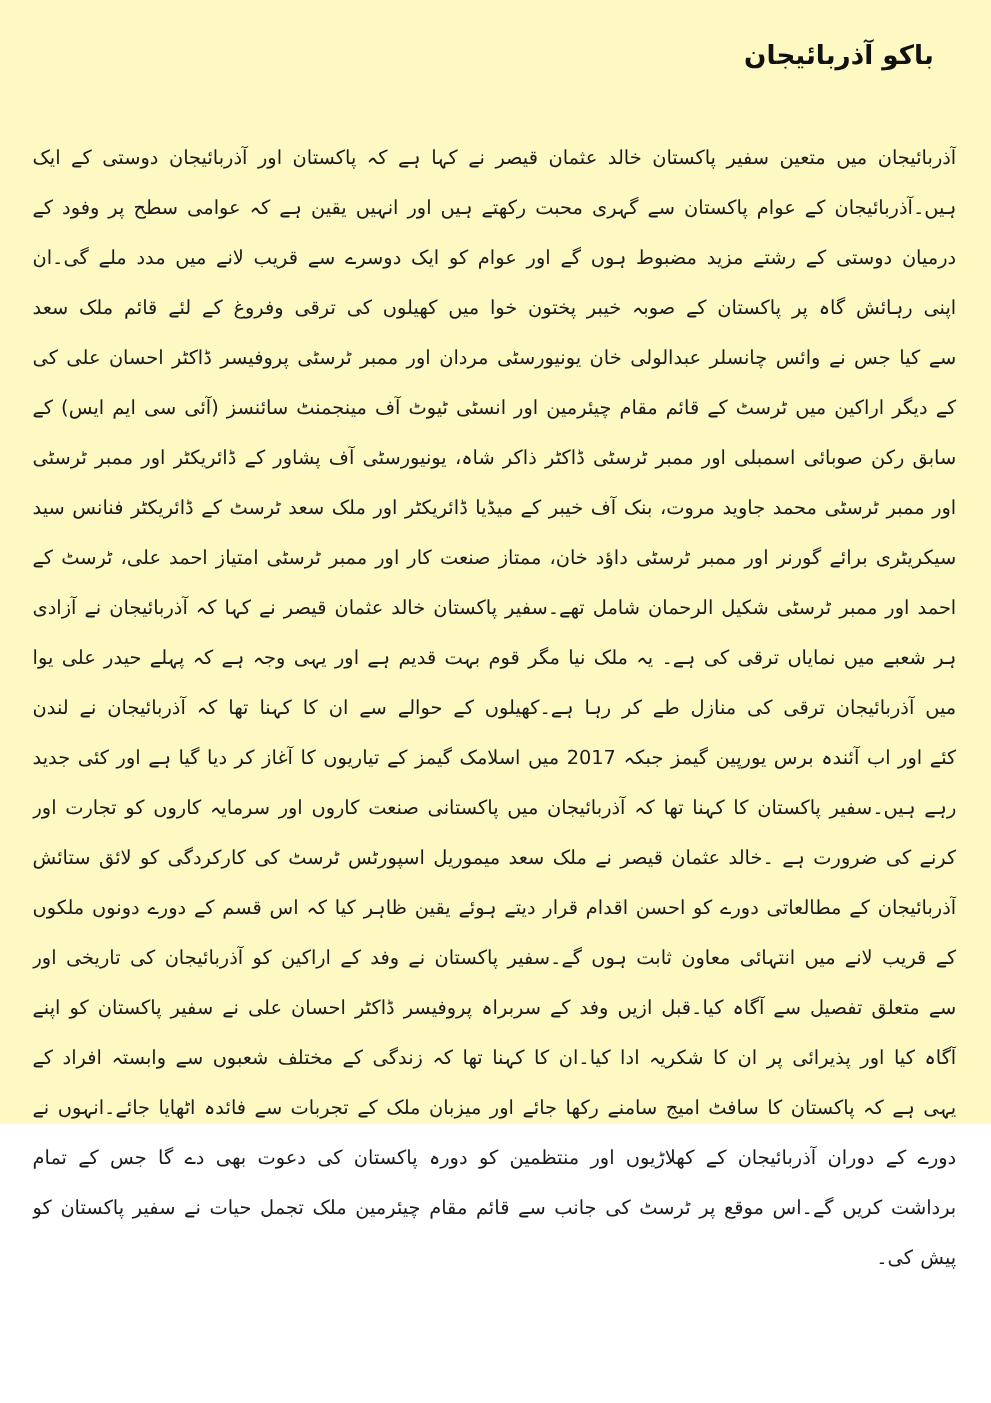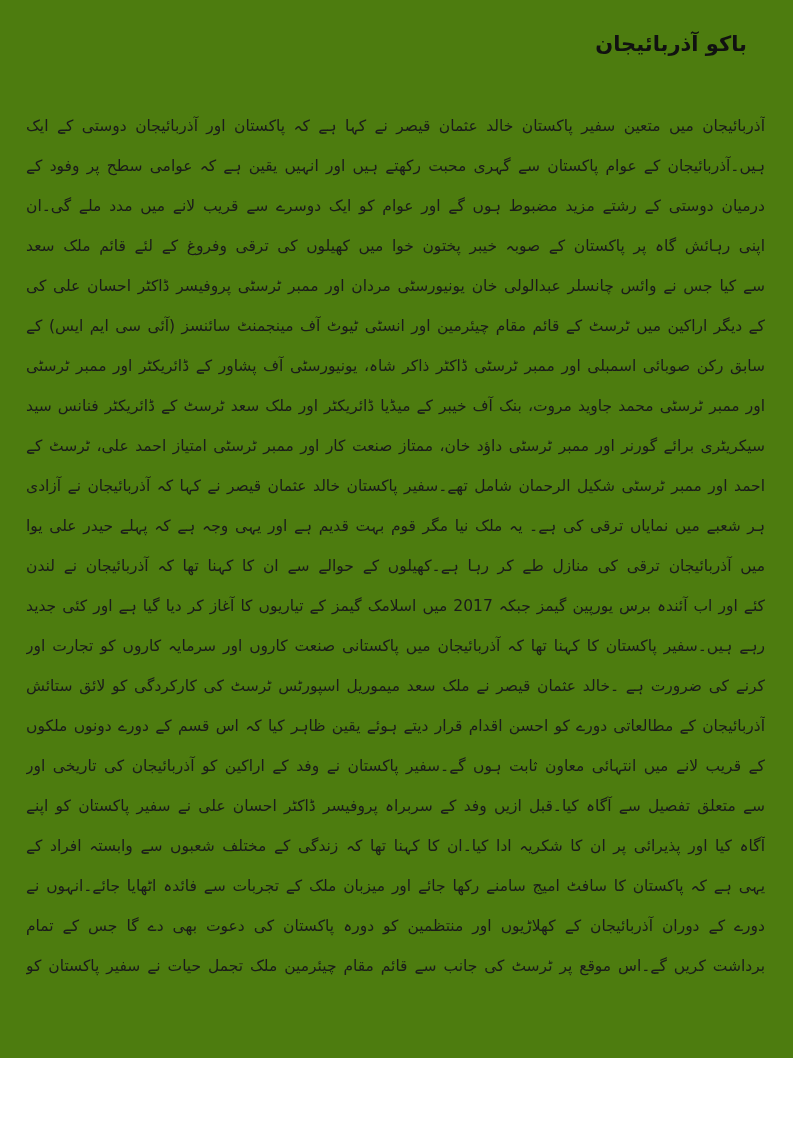--- a/index.html
+++ b/index.html
@@ -5,22 +5,22 @@
   * { box-sizing: border-box; margin: 0; padding: 0; }
   html, body { background: #ffffff; }
   body {
     width: 793px; height: 1122px;
     font-family: "DejaVu Sans", sans-serif;
     position: relative;
     overflow: hidden;
   }
   .page {
     position: absolute; inset: 0;
-    width: 793px; height: 1058px;
-    background: #4d7c0f;
+    width: 793px; height: 899px;
+    background: #fef9c3;
     color: #1b1b1b;
   }
   .title {
     position: absolute;
     top: 32px; right: 46px;
     direction: rtl;
     font-size: 21px;
     font-weight: bold;
     color: #111111;
     letter-spacing: 1px;
@@ -69,14 +69,15 @@
       <div class="text-line">کئے اور اب آئندہ برس یورپین گیمز جبکہ 2017 میں اسلامک گیمز کے تیاریوں کا آغاز کر دیا گیا ہے اور کئی جدید ترین اسٹیڈیم تعمیر کئے جا</div>
       <div class="text-line">رہے ہیں۔سفیر پاکستان کا کہنا تھا کہ آذربائیجان میں پاکستانی صنعت کاروں اور سرمایہ کاروں کو تجارت اور سرمایہ کاری کے مواقع تلاش</div>
       <div class="text-line">کرنے کی ضرورت ہے ۔خالد عثمان قیصر نے ملک سعد میموریل اسپورٹس ٹرسٹ کی کارکردگی کو لائق ستائش اور اپنی مدد آپ کے تحت</div>
       <div class="text-line">آذربائیجان کے مطالعاتی دورے کو احسن اقدام قرار دیتے ہوئے یقین ظاہر کیا کہ اس قسم کے دورے دونوں ملکوں کے عوام کو ایک دوسرے</div>
       <div class="text-line">کے قریب لانے میں انتہائی معاون ثابت ہوں گے۔سفیر پاکستان نے وفد کے اراکین کو آذربائیجان کی تاریخی اور جغرافیائی صورت حال</div>
       <div class="text-line">سے متعلق تفصیل سے آگاہ کیا۔قبل ازیں وفد کے سربراہ پروفیسر ڈاکٹر احسان علی نے سفیر پاکستان کو اپنے دورے کے اغراض ومقاصد سے</div>
       <div class="text-line">آگاہ کیا اور پذیرائی پر ان کا شکریہ ادا کیا۔ان کا کہنا تھا کہ زندگی کے مختلف شعبوں سے وابستہ افراد کے دورہ اذربائیجان کا بنیادی مقصد بھی</div>
       <div class="text-line">یہی ہے کہ پاکستان کا سافٹ امیج سامنے رکھا جائے اور میزبان ملک کے تجربات سے فائدہ اٹھایا جائے۔انہوں نے بتایا کہ ٹرسٹ اپنے</div>
       <div class="text-line">دورے کے دوران آذربائیجان کے کھلاڑیوں اور منتظمین کو دورہ پاکستان کی دعوت بھی دے گا جس کے تمام اخراجات ٹرسٹ کے اراکین</div>
       <div class="text-line">برداشت کریں گے۔اس موقع پر ٹرسٹ کی جانب سے قائم مقام چیئرمین ملک تجمل حیات نے سفیر پاکستان کو روایتی کلاہ لنگی پہنائی اور شیلڈ</div>
+      <div class="text-line">پیش کی۔</div>
     </div>
 </div>
 
 </body></html>

